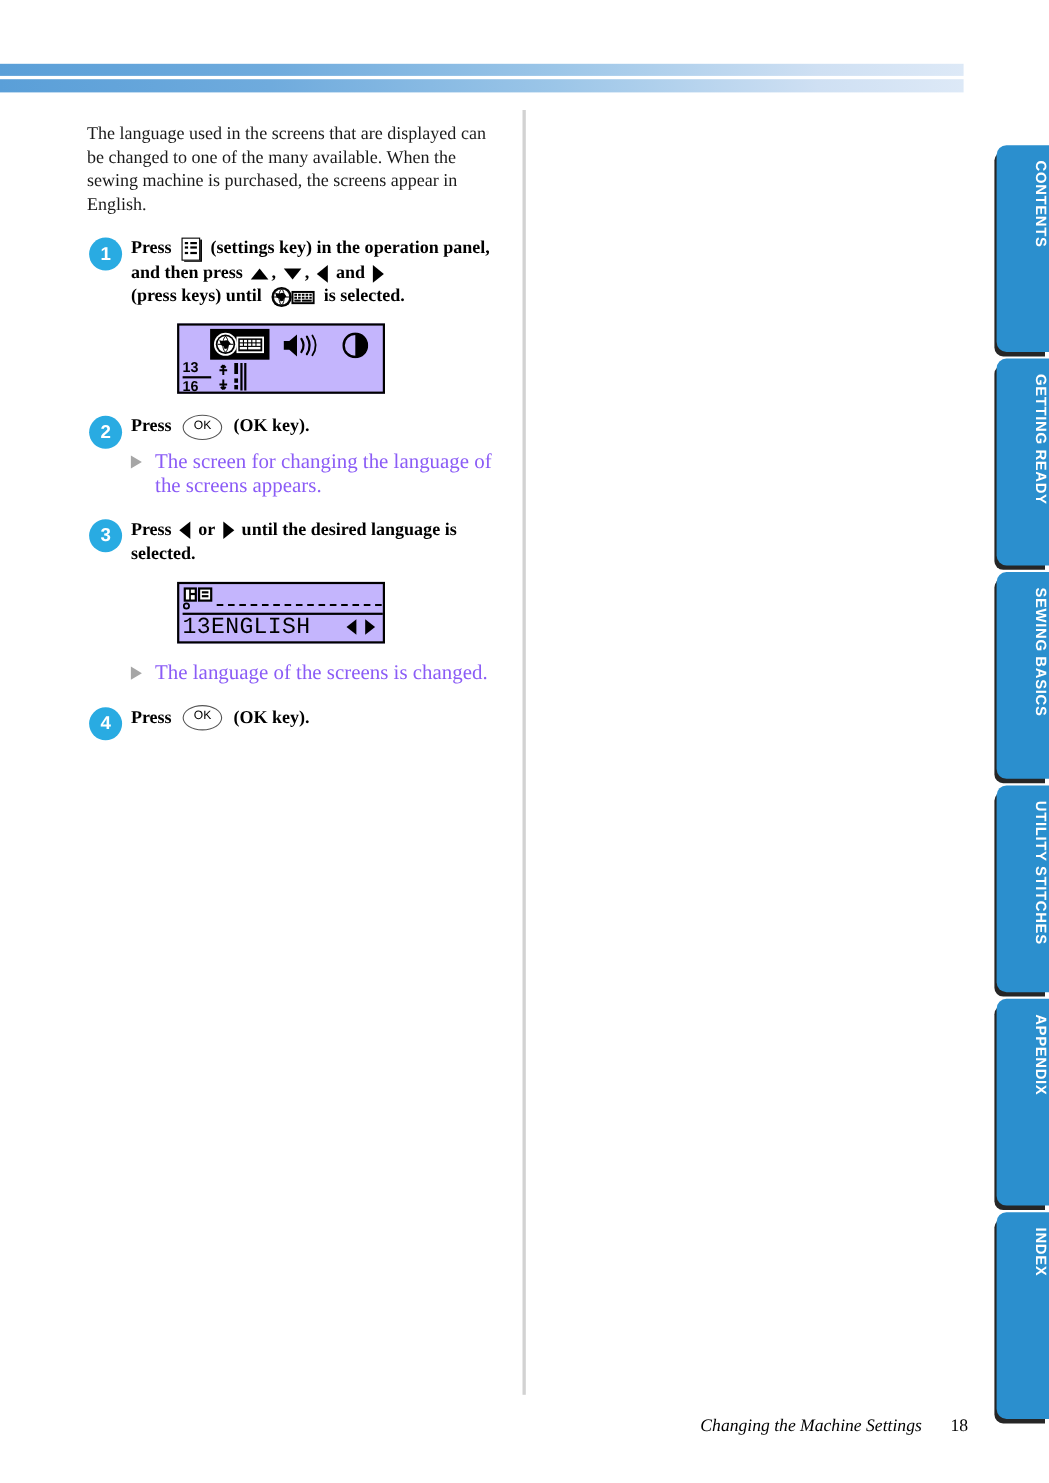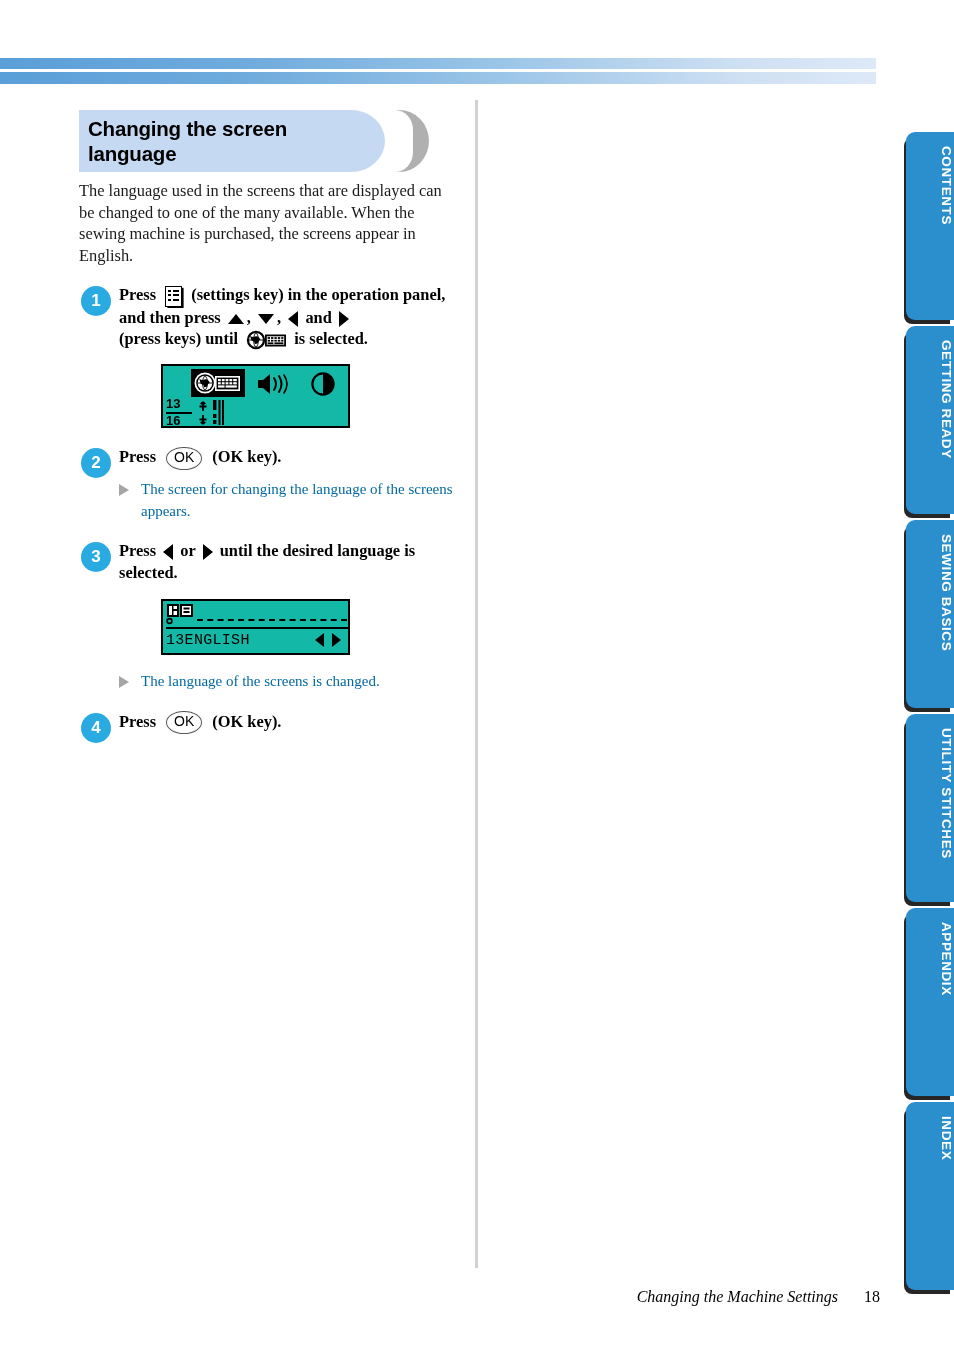--- a/index.html
+++ b/index.html
@@ -184,51 +184,51 @@
     margin: 0 3px;
   }
   
   .ico-ok {
     width: 34px;
     height: 21px;
     border: 1.5px solid #555;
     border-radius: 50%;
     margin: 0 6px;
     font-family: "Liberation Sans", sans-serif;
-    font-size: 14px;
+    font-size: 11px;
     font-weight: normal;
     line-height: 19px;
     text-align: center;
     color: #000;
     background: #fff;
   }
 
   
   .result {
     position: relative;
     padding-left: 22px;
     margin-top: 9px;
-    font-size: 15px;
+    font-size: 19px;
     line-height: 21.5px;
-    color: #0369a1;
+    color: #8b5cf6;
   }
   .result .bul {
     position: absolute;
     left: 0;
     top: 5px;
     width: 0; height: 0;
     border-top: 6.5px solid transparent;
     border-bottom: 6.5px solid transparent;
     border-left: 10px solid #a6a6a6;
   }
 
   
   .lcd {
     border: 2.2px solid #000;
-    background: #14b8a6;
+    background: #c4b5fd;
     position: relative;
     box-sizing: border-box;
   }
   .lcd-1 {
     margin: 14px 0 0 42px;
     width: 189px;
     height: 64px;
   }
   .lcd-2 {
     margin: 16px 0 0 42px;
@@ -279,21 +279,21 @@
     top: 26px;
     width: 182px;
     height: 26px;
     border-top: 2.2px solid #000;
   }
   .lcd2-text {
     position: absolute;
     left: 3px;
     top: 28px;
     font-family: "Liberation Mono", monospace;
-    font-size: 15px;
+    font-size: 21px;
     line-height: 24px;
     letter-spacing: 0.3px;
     color: #000;
   }
   .lcd2-arrows {
     position: absolute;
     right: 7px;
     top: 32px;
   }
   .lcd2-arrows .t {
@@ -364,30 +364,20 @@
 
 <div class="top-banner">
   <div class="strip strip-a"></div>
   <div class="strip strip-b"></div>
 </div>
 
 <div class="v-divider"></div>
 
 <div class="content">
 
-  <div class="title-wrap">
-    <div class="title-chev title-chev-gray"></div>
-    <div class="title-chev-notch"></div>
-    <div class="title-chev title-chev-white"></div>
-    <div class="title-bar"></div>
-    <div class="title-text">
-      <span>Changing the screen</span><br>
-      <span>language</span>
-    </div>
-  </div>
 
   <p class="body intro">The language used in the screens that are displayed can be changed to one of the many available. When the sewing machine is purchased, the screens appear in English.</p>
 
   <div class="step">
     <div class="step-num">1</div>
     <div class="step-head">
       <span>Press</span>
       <span class="ico ico-settings"><i></i><i></i><i></i><i></i><i></i><i></i></span>
       <span>(settings key) in the operation panel, and then press</span>
       <span class="tri tri-up"></span><span>,</span>

